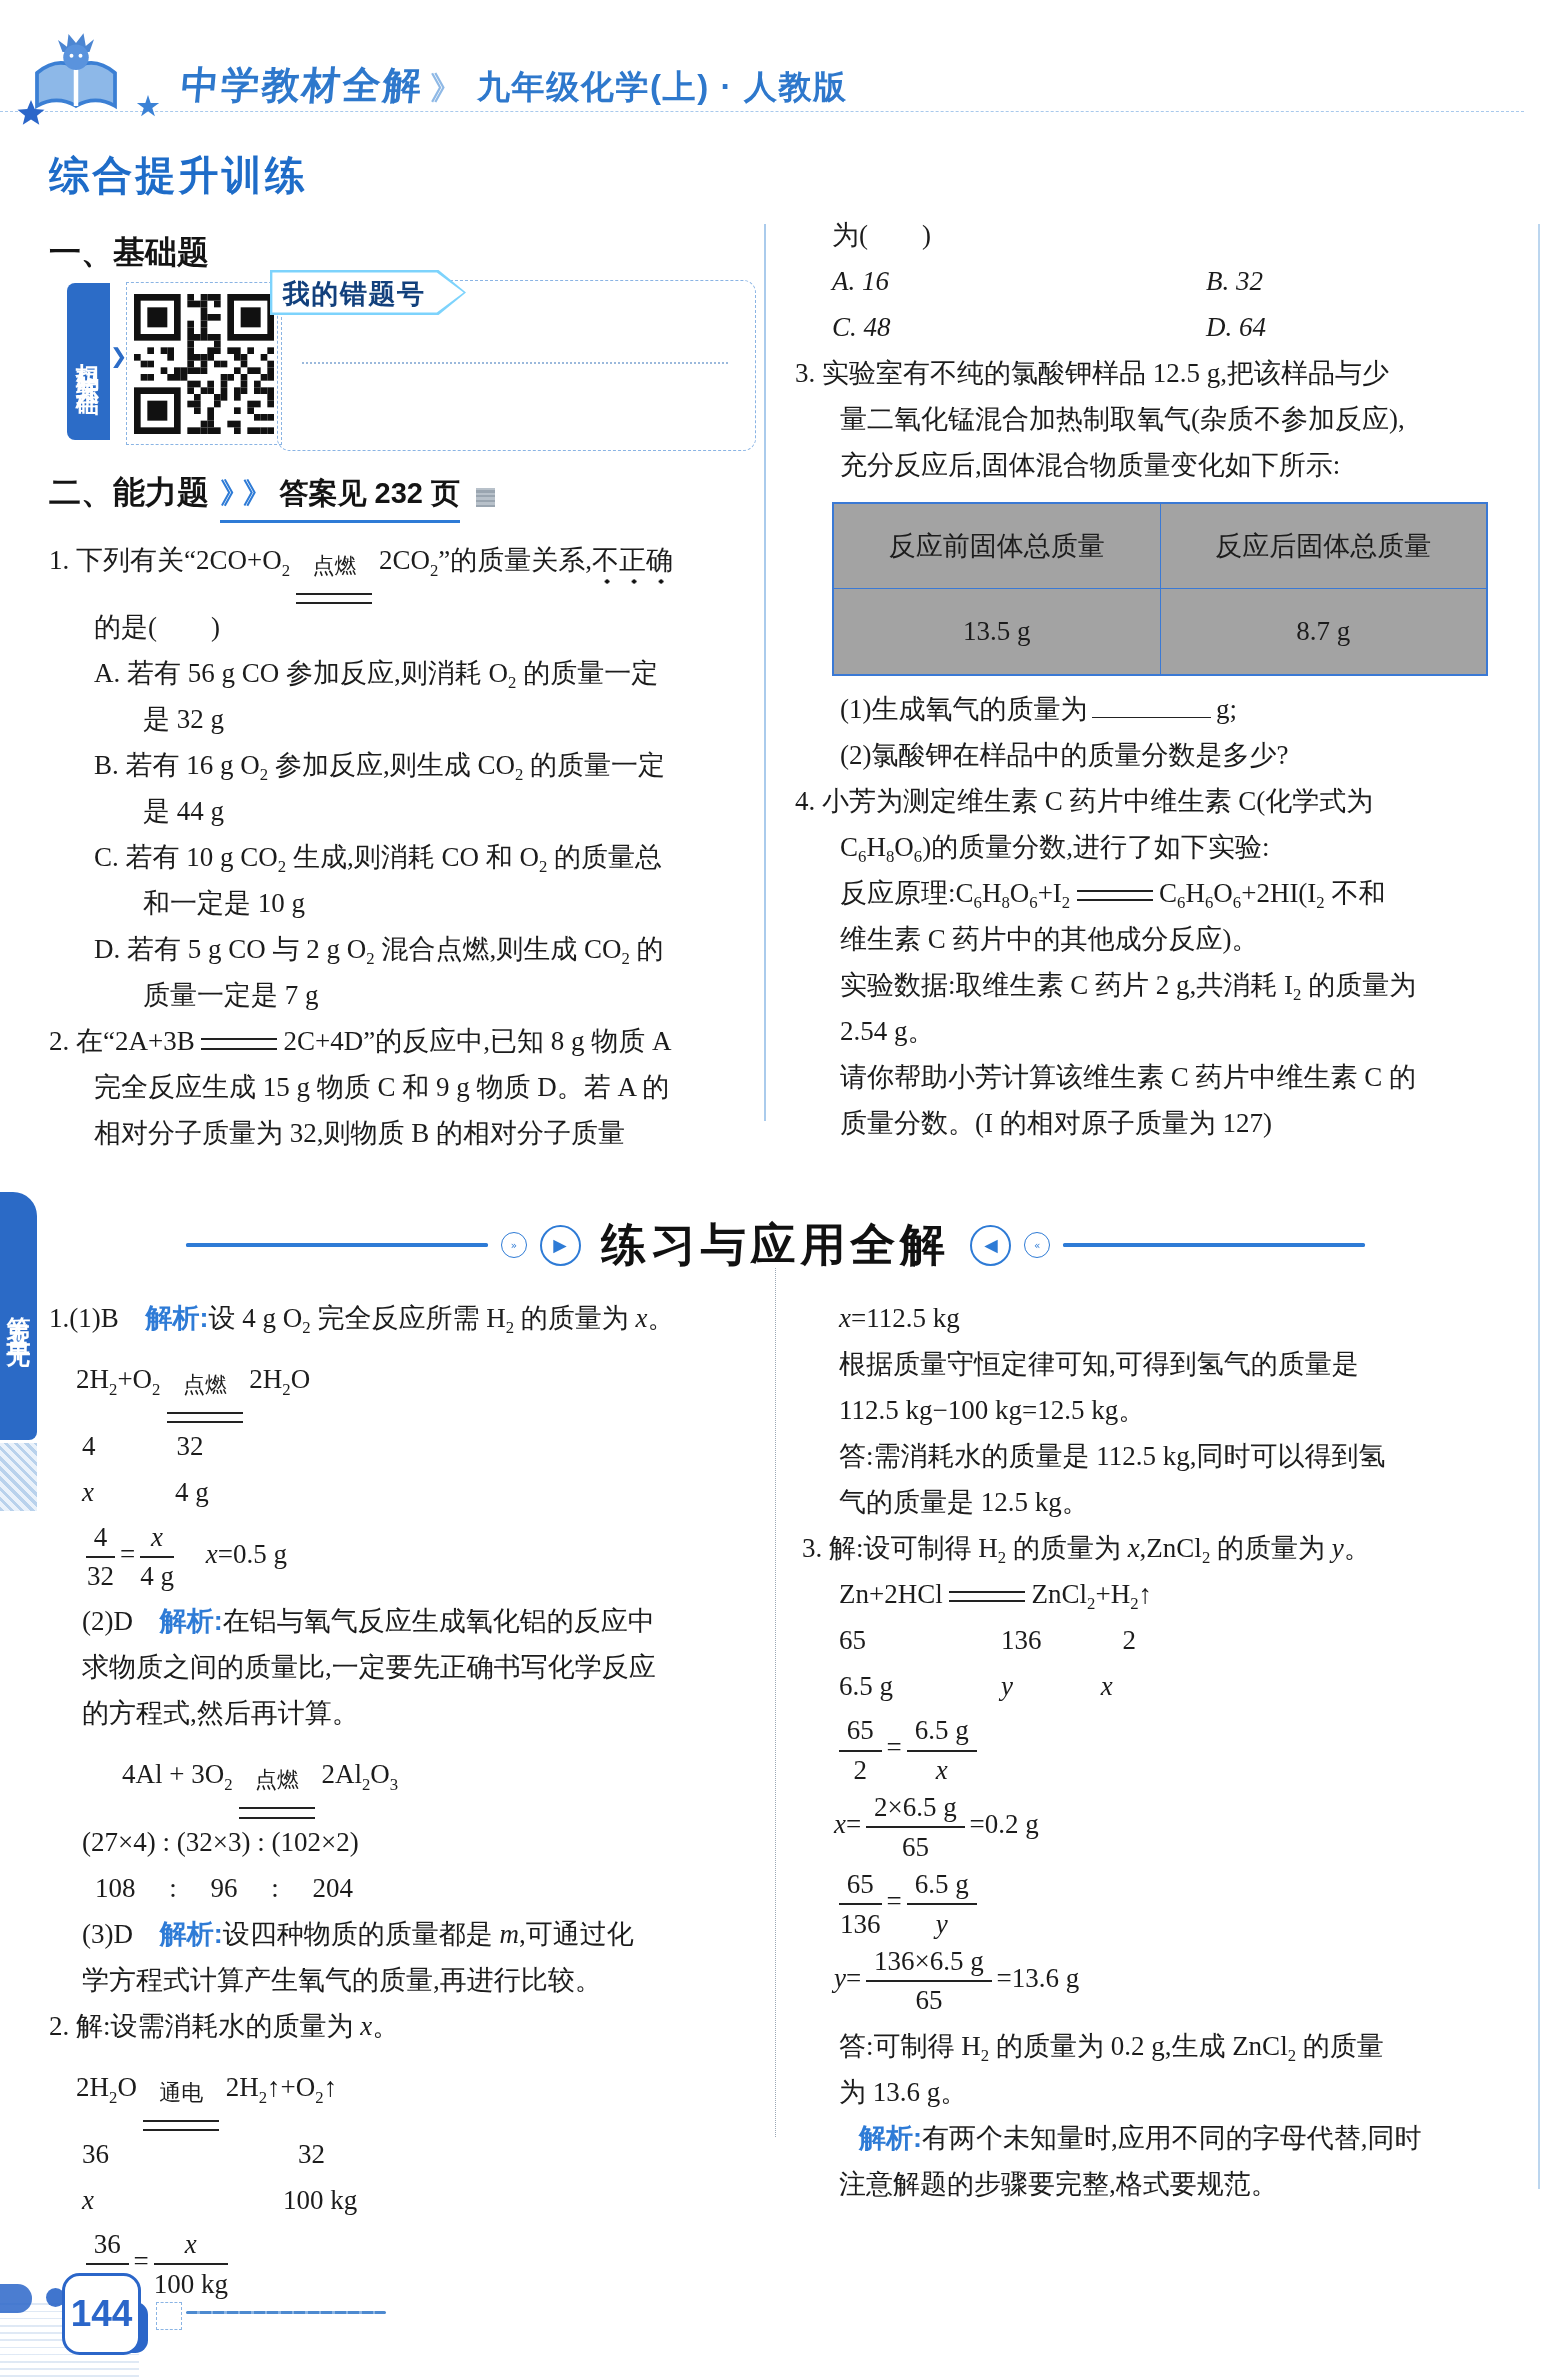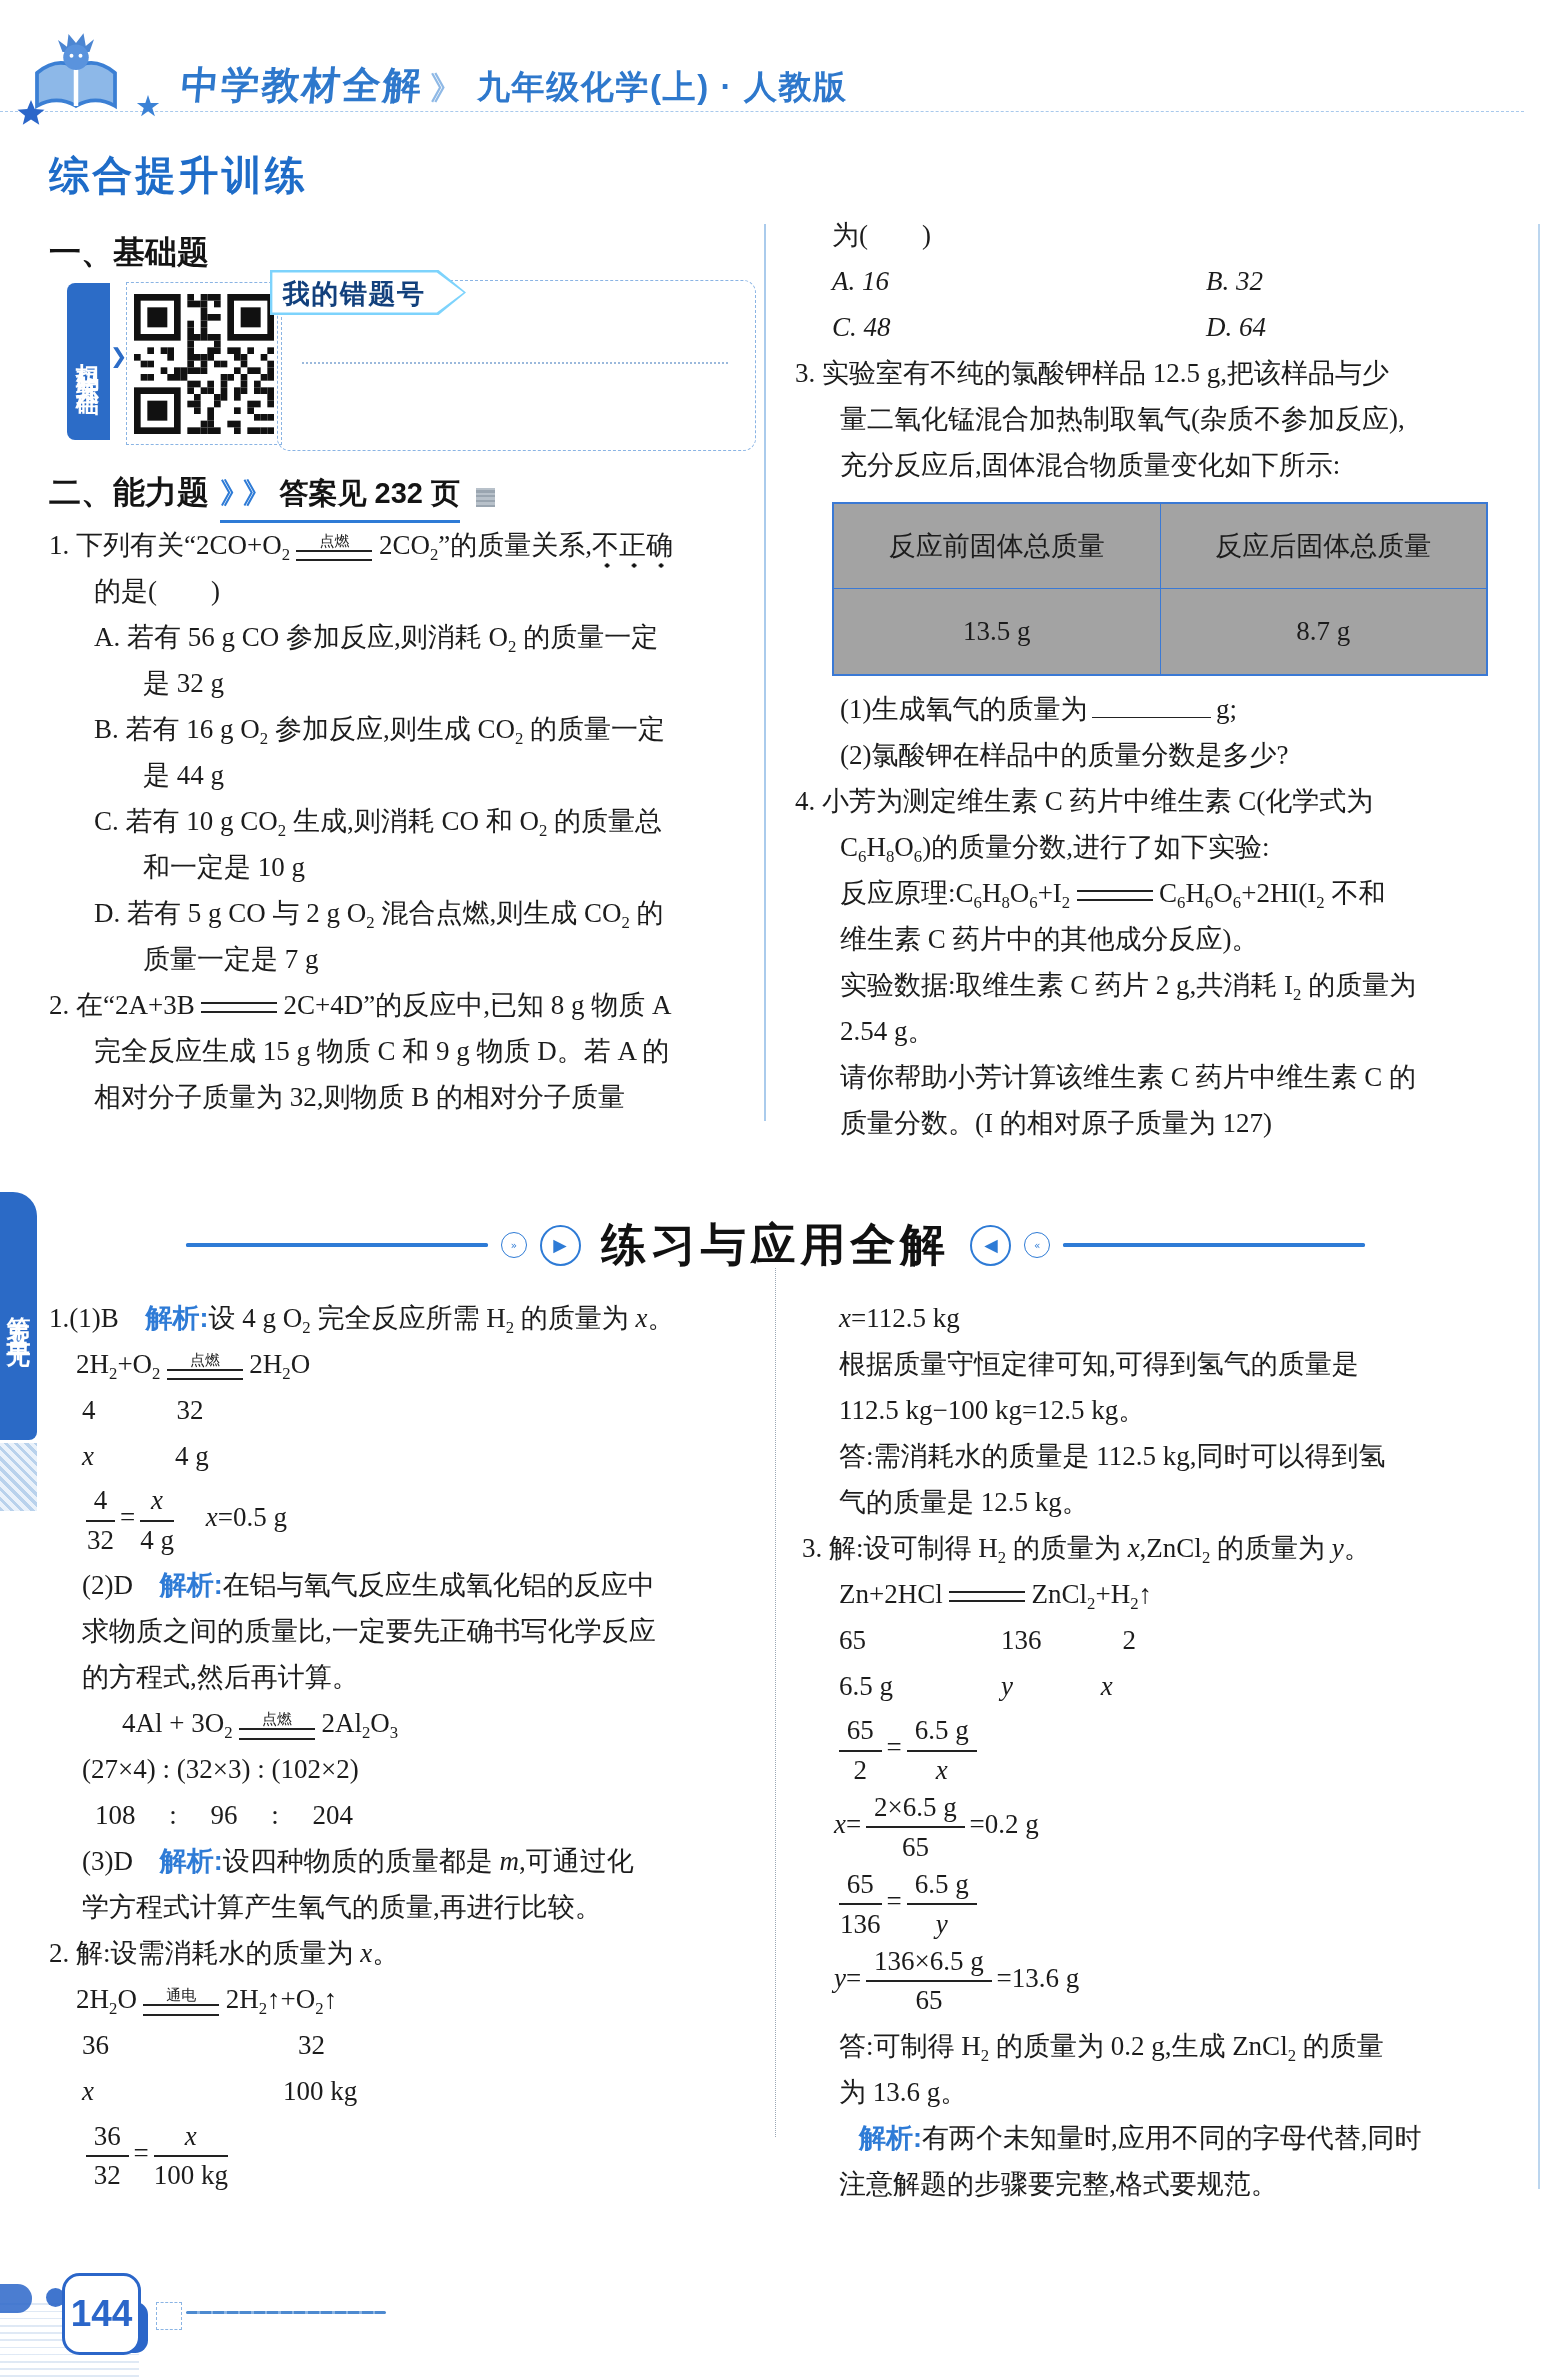--- a/index.html
+++ b/index.html
@@ -51,21 +51,21 @@
   .eq{padding-left:27px;}
   .eq3{padding-left:73px;}
   .p{padding-left:37px;}
   .pst{padding-left:37px;}
   .fx{padding-left:32px;margin:6.4px 0;}
   .jx{color:#2e7bd6;font-weight:bold;font-family:"Liberation Sans",sans-serif;margin-left:20px;}
   .dots{background-image:radial-gradient(circle,#111 2px,transparent 2.4px);
         background-size:1em 7.2px;background-position:1.6px 100%;background-repeat:repeat-x;padding-bottom:9.5px;}
   .blank{display:inline-block;width:119px;height:1em;border-bottom:1.6px solid #222;margin:0 4.8px;vertical-align:baseline;}
   .deq{display:inline-block;text-align:center;vertical-align:middle;margin:0 6.4px;line-height:1;}
-  .deq .cond{display:block;font-size:15px;padding-bottom:1px;}
+  .deq .cond{display:block;font-size:22px;padding-bottom:16px;margin-top:33px;}
   .deq .cond:empty{display:none;}
   .deq .dl{display:block;height:7.2px;border-top:2.4px solid #222;border-bottom:2.4px solid #222;width:76px;}
   .fr{display:inline-block;text-align:center;vertical-align:middle;margin:0 4.8px;line-height:1.15;}
   .fr .fn{display:block;border-bottom:2.4px solid #222;padding:0 8px 3.2px;}
   .fr .fd{display:block;padding-top:3.2px;}
   
   .qcol-l{position:absolute;left:49px;top:522px;width:725px;}
   .qcol-r{position:absolute;left:795px;top:212px;width:728px;}
   .optgrid{display:grid;grid-template-columns:374px auto;padding-left:37px;}
   .optgrid .ln{padding-left:0;font-style:italic;}

